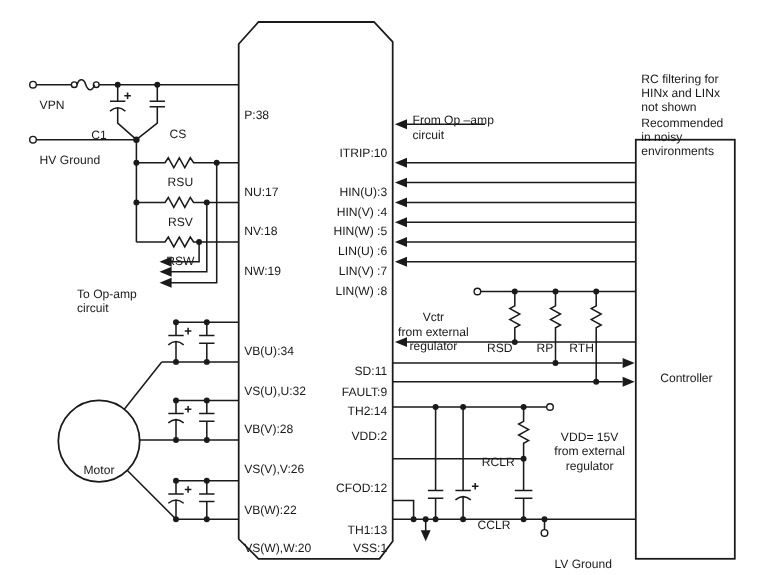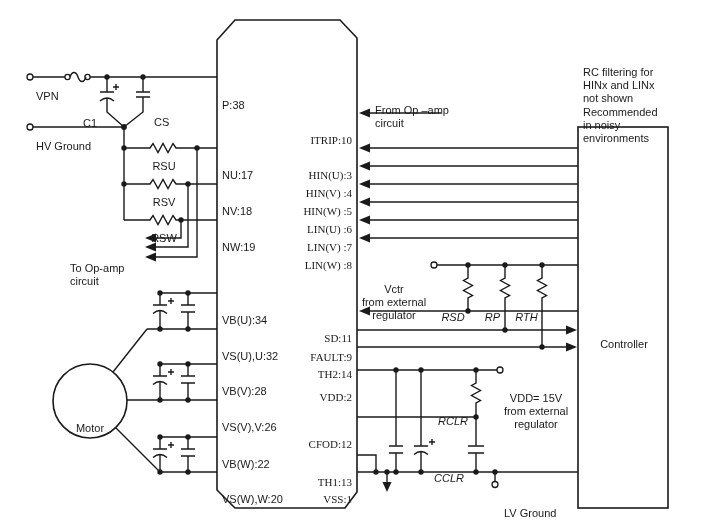--- a/index.html
+++ b/index.html
@@ -2,23 +2,23 @@
 <html><head>
 <meta charset="utf-8">
 <style>
   html,body{margin:0;padding:0;background:#fff;}
   .stage{position:relative;width:711px;height:523px;background:#fff;overflow:hidden;
          font-family:"Liberation Sans",sans-serif;}
   svg{position:absolute;inset:0;}
   .lbl{position:absolute;font-size:11px;line-height:13px;color:#1a1a1a;
        white-space:pre-line;margin-top:28px;}
   .ctr{text-align:center;}
-  .rt{text-align:center;font-style:italic;}
+  .rt{text-align:right;}
   .pin-l{left:222px;}
-  .pin-r{right:359px;text-align:right;font-family:Liberation Serif, serif;}
+  .pin-r{right:359px;text-align:right;}
   .wire{stroke:#1a1a1a;stroke-width:1.4;fill:none;}
   .box{stroke:#1a1a1a;stroke-width:1.6;fill:#fff;}
   .dot{fill:#1a1a1a;stroke:none;}
   .term{fill:#fff;stroke:#1a1a1a;stroke-width:1.3;}
   .arr{fill:#1a1a1a;stroke:none;}
 </style>
 </head>
 <body>
 
 <div class="stage">

